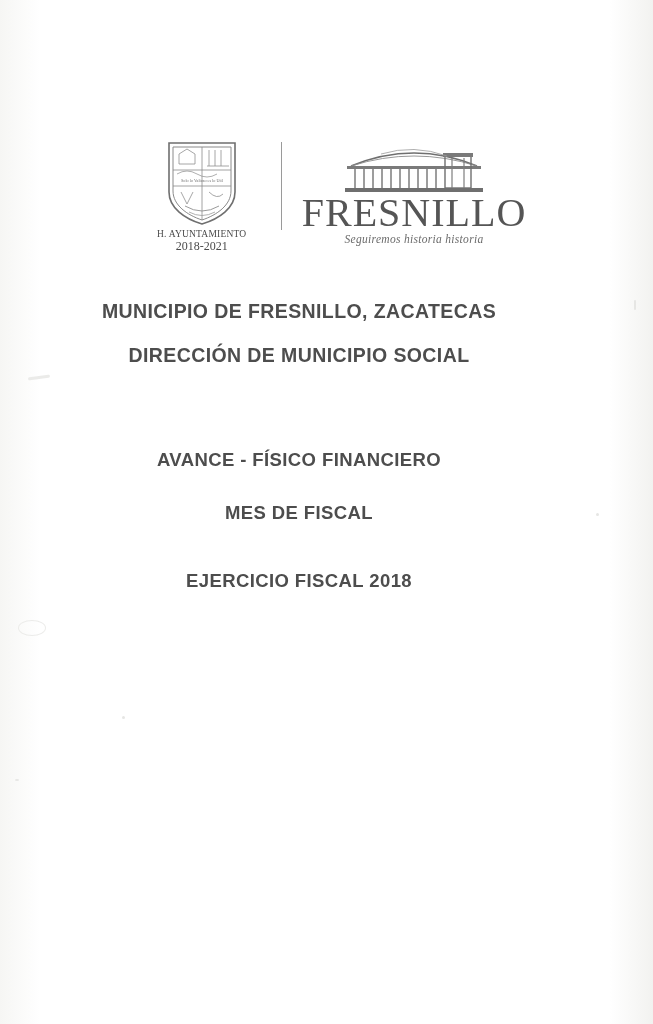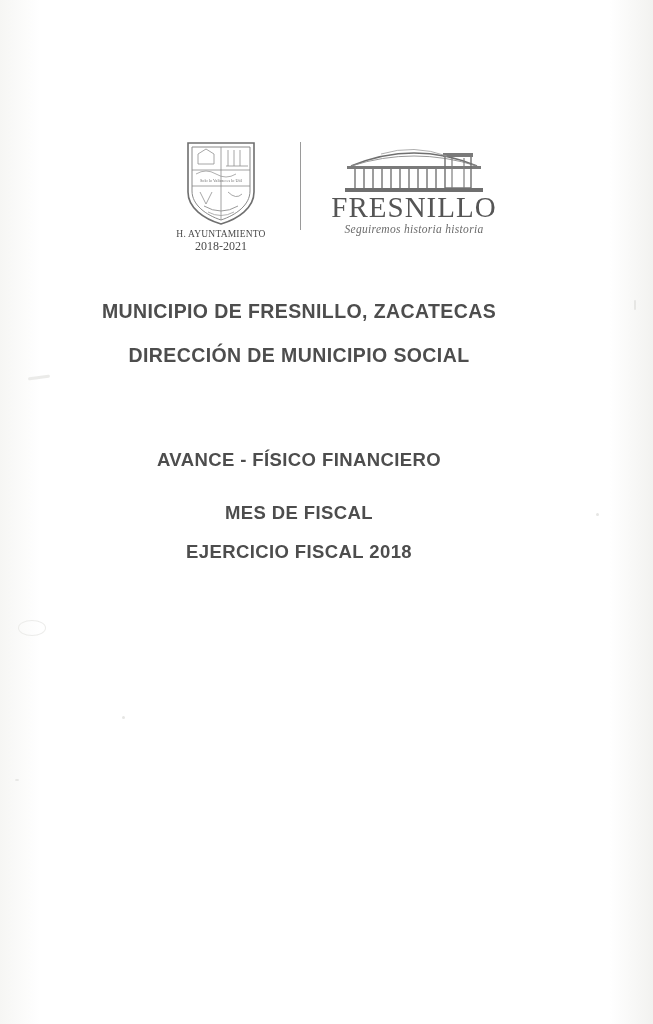--- a/index.html
+++ b/index.html
@@ -78,21 +78,21 @@
     align-items: center;
     padding-top: 2px;
   }
   .kiosk {
     width: 186px;
     height: 54px;
     display: block;
   }
   .brand-name {
     font-family: "Liberation Serif", serif;
-    font-size: 29px;
+    font-size: 40px;
     letter-spacing: 1px;
     color: #555555;
     line-height: 0.96;
     margin-top: -2px;
     text-align: right;
   }
   .brand-tag {
     font-family: "Liberation Serif", serif;
     font-style: italic;
     font-size: 11.5px;
@@ -111,21 +111,21 @@
     color: #4d4d4d;
   }
   .t-line {
     font-weight: bold;
     letter-spacing: .4px;
   }
   .t-org   { font-size: 19.5px; margin-bottom: 21px; }
   .t-dept  { font-size: 19.5px; }
   .t-doc   { font-size: 18.5px; margin-top: 82px; }
   .t-month { font-size: 18.5px; margin-top: 31px; }
-  .t-year  { font-size: 18.5px; margin-top: 17px; }
+  .t-year  { font-size: 18.5px; margin-top: 46px; }
 </style>
 </head>
 <body>
 
 <div class="page">
 
   <div class="speckle sp1"></div>
   <div class="speckle sp2"></div>
   <div class="speckle sp3"></div>
   <div class="speckle sp4"></div>

